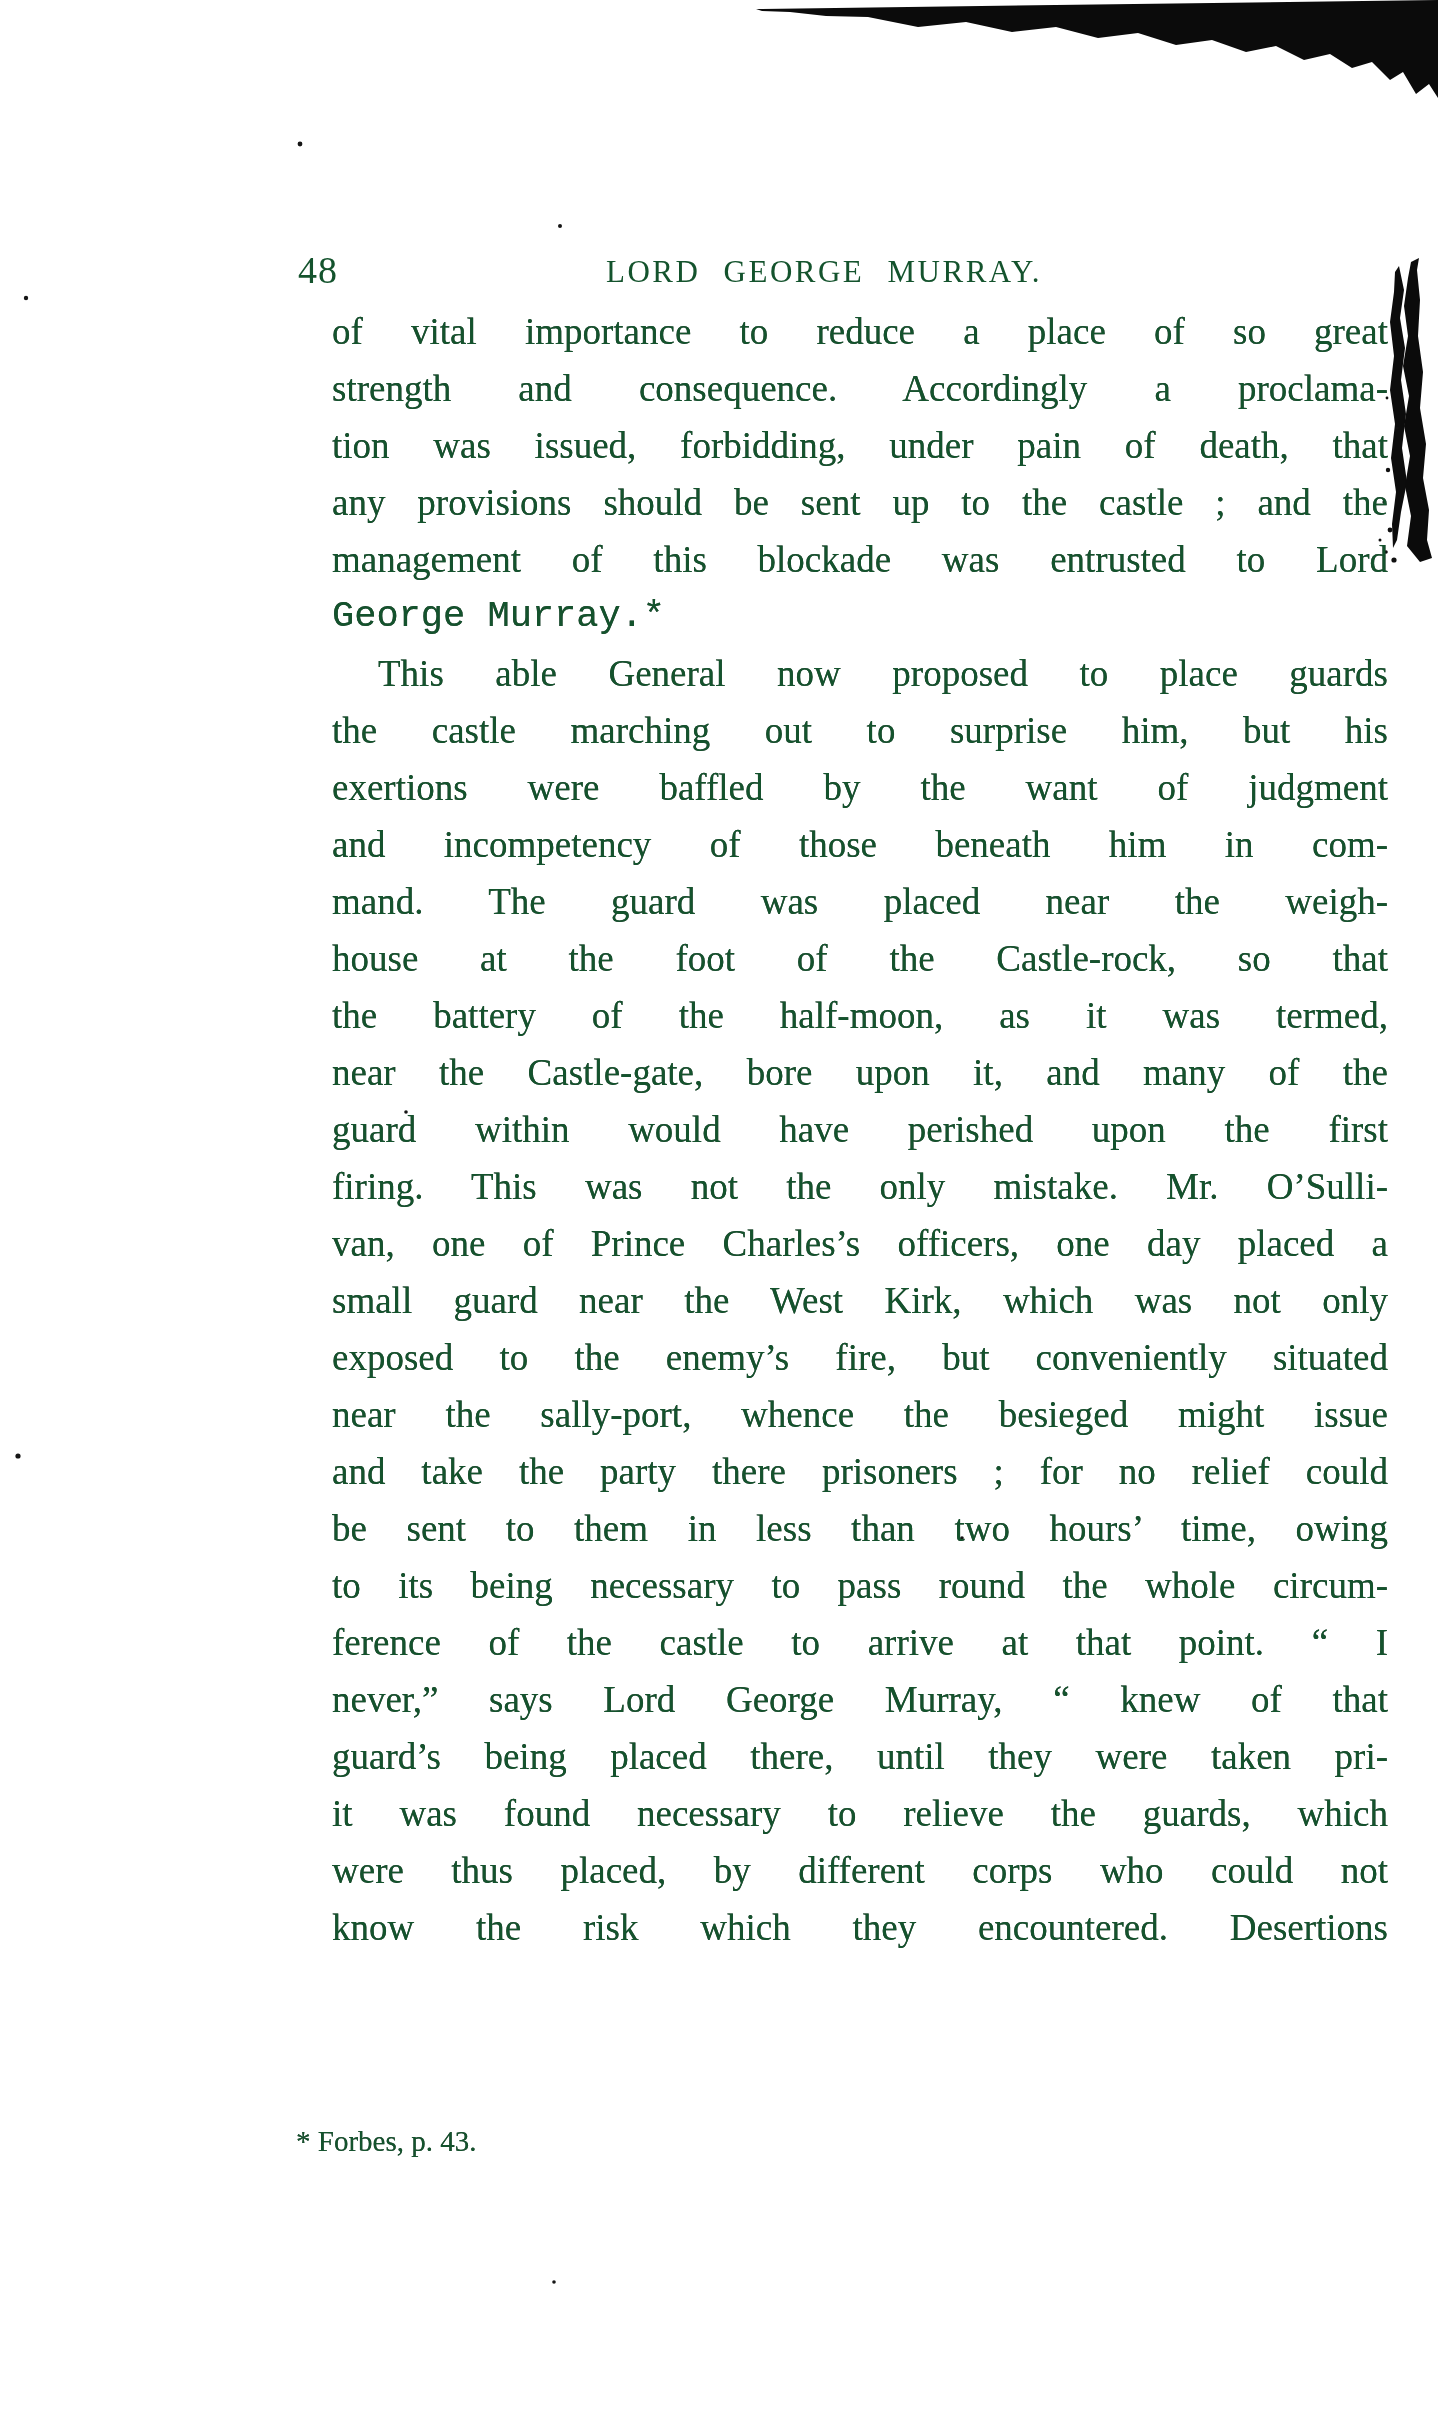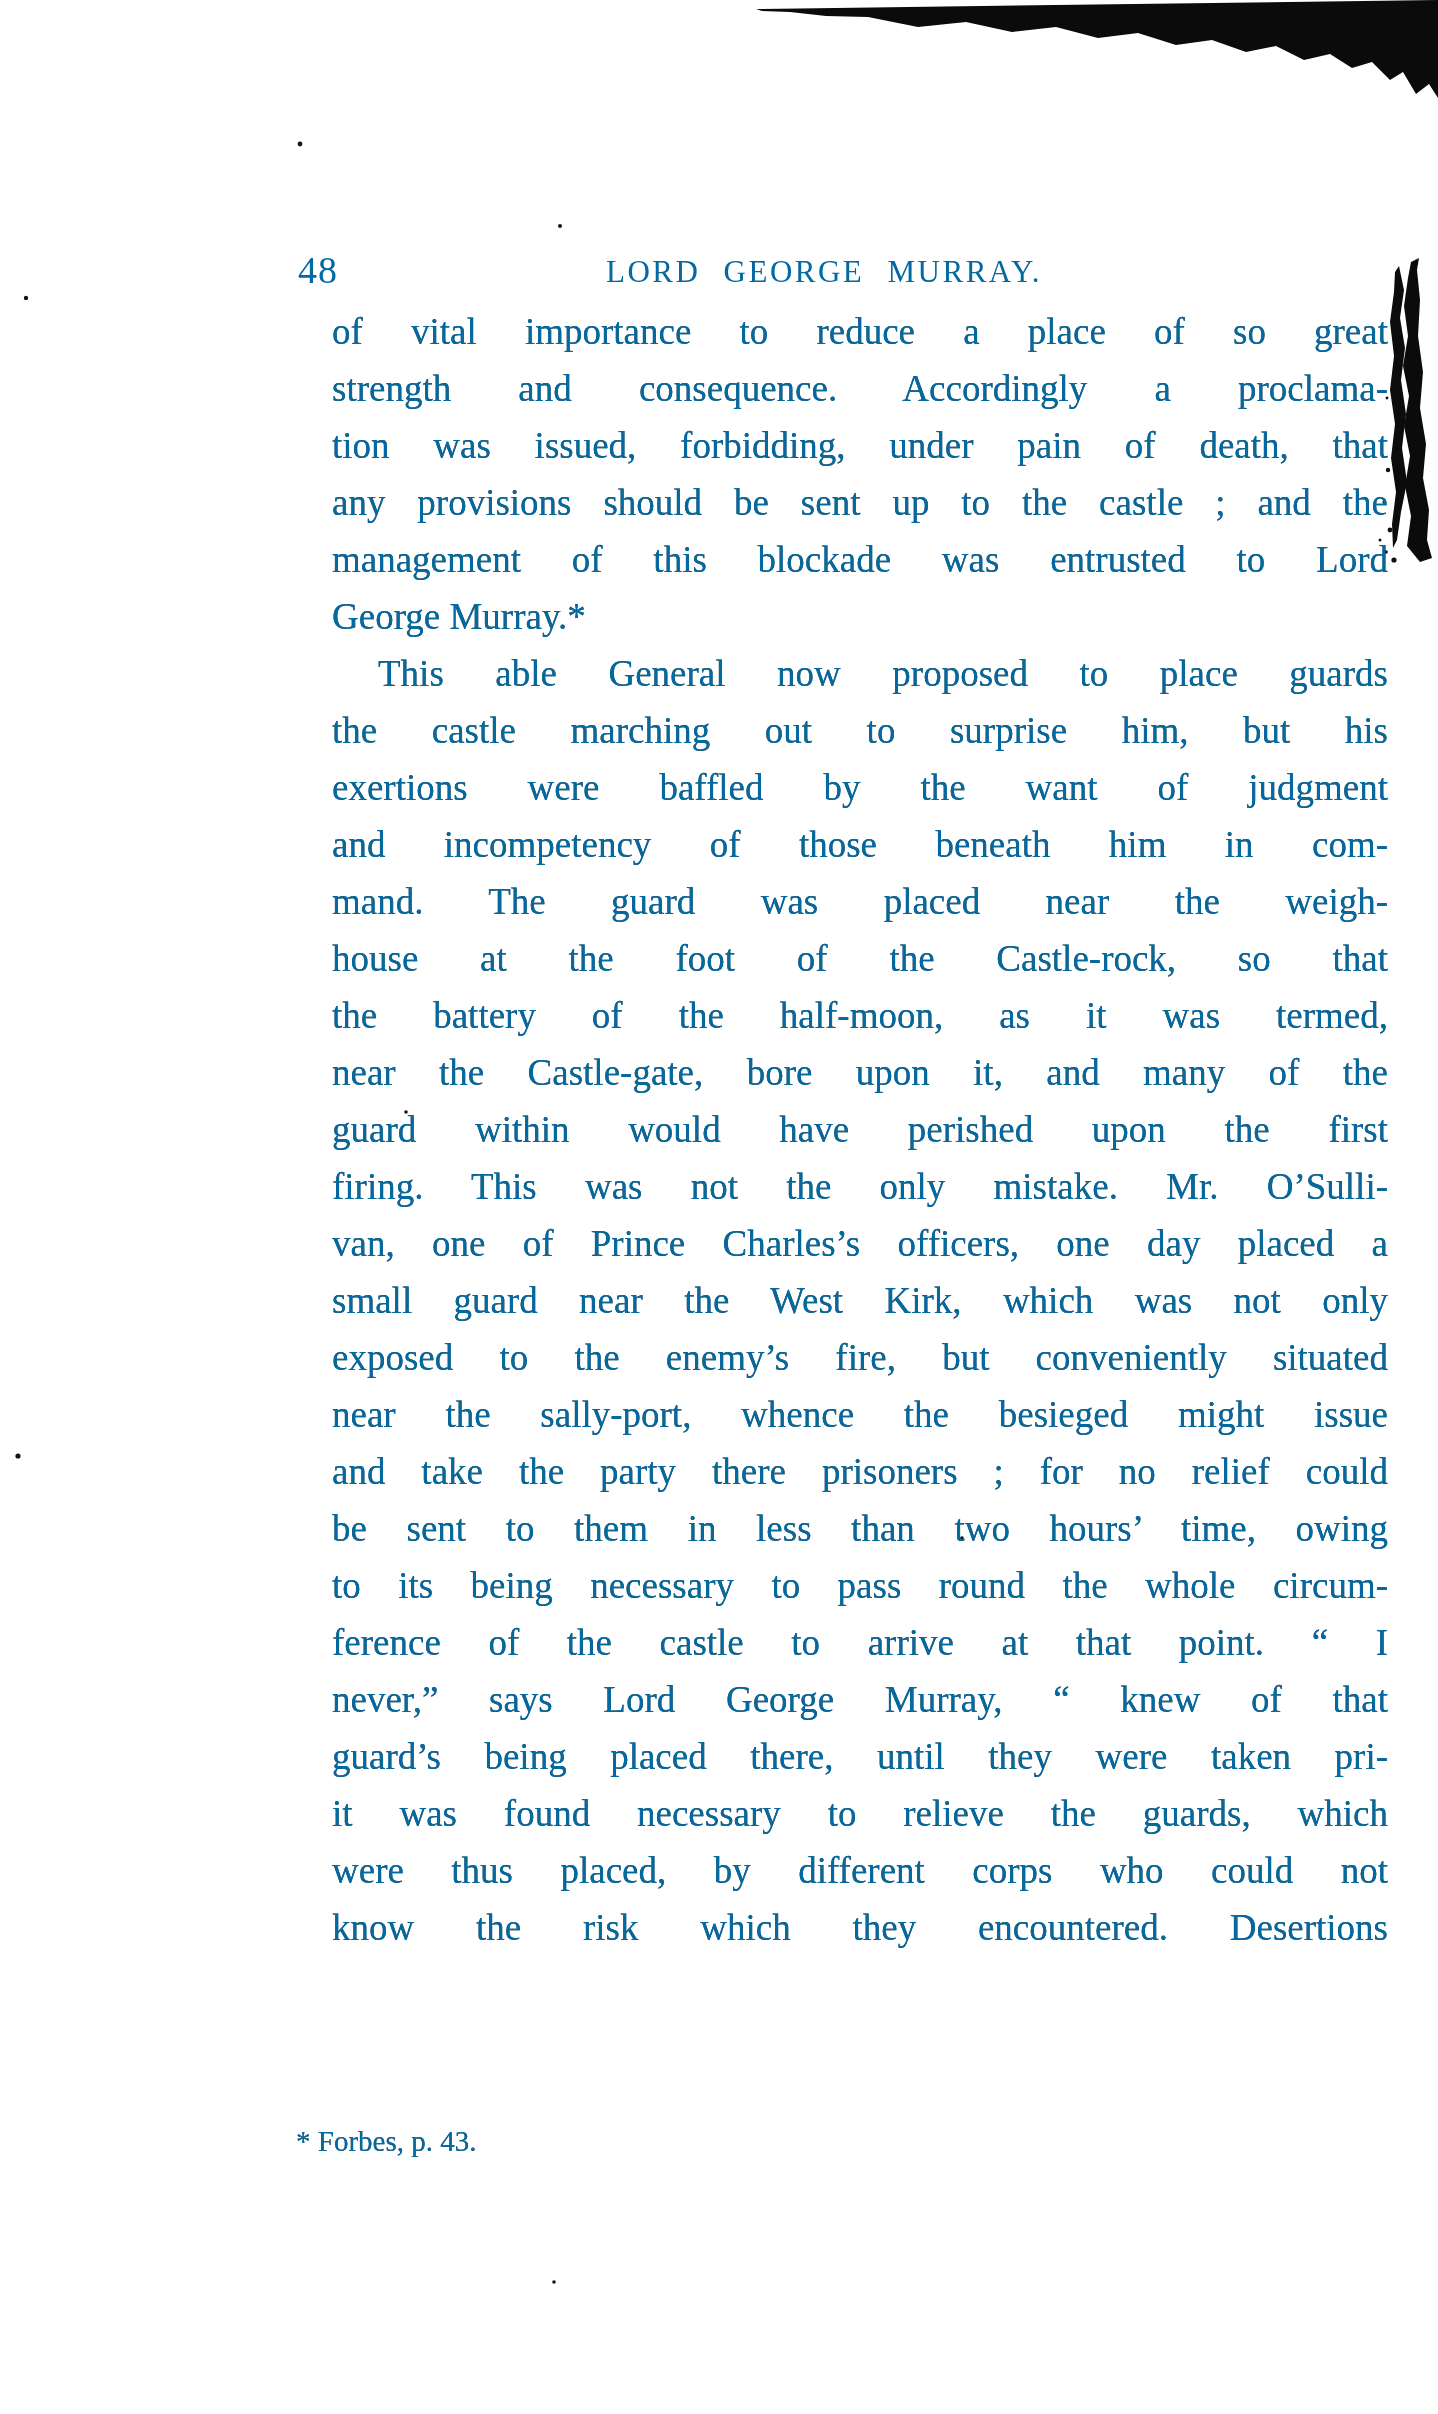--- a/index.html
+++ b/index.html
@@ -5,21 +5,21 @@
   html, body {
     margin: 0;
     padding: 0;
   }
   .page {
     position: relative;
     width: 1438px;
     height: 2414px;
     background: #ffffff;
     overflow: hidden;
-    color: #0369a1;
+    color: #14532d;
     font-family: "Liberation Serif", "DejaVu Serif", serif;
   }
   .artifacts {
     position: absolute;
     left: 0; top: 0;
     width: 1438px; height: 2414px;
     pointer-events: none;
   }
   .pagehead {
     position: absolute;
@@ -56,20 +56,21 @@
     line-height: 57px;
     text-shadow: 0 0 0.6px rgba(10,10,10,0.75);
     margin-left: 36px;
   }
   .line {
     text-align: justify;
     text-align-last: justify;
   }
   .line.para-last {
     text-align-last: left;
+    font-family: Liberation Mono, monospace;
   }
   .line.indent {
     padding-left: 46px;
   }
   .footnote {
     position: absolute;
     left: 296px;
     top: 2122px;
     width: 1030px;
     text-align: left;

